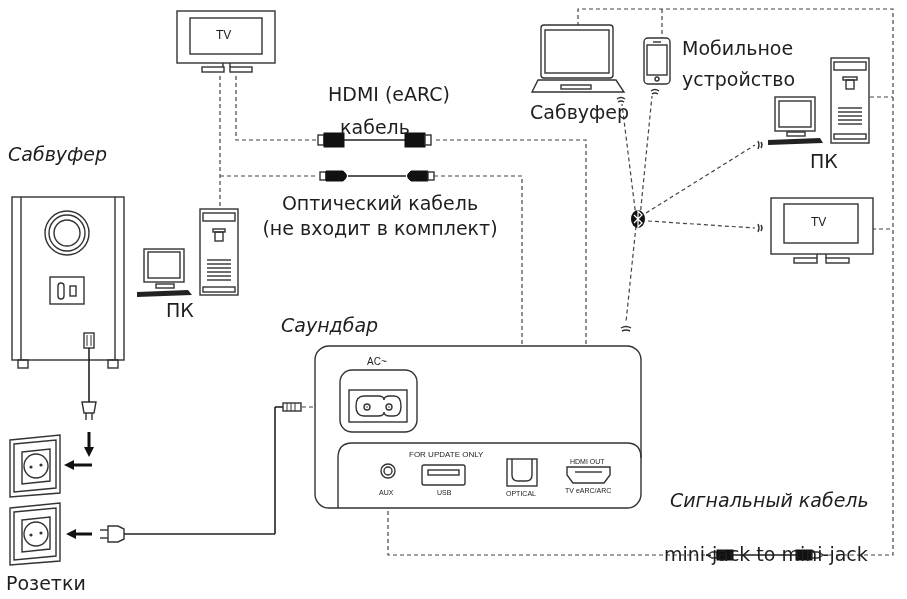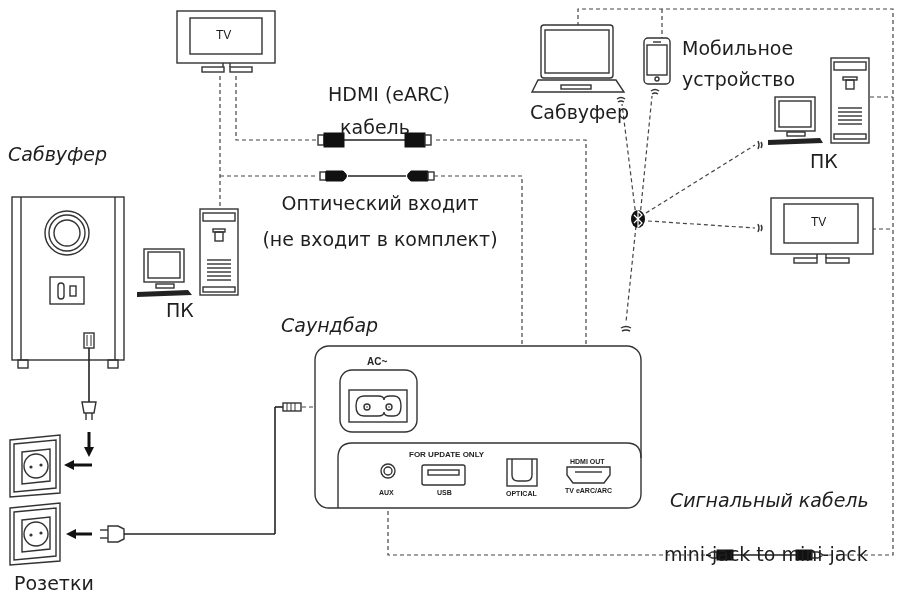--- a/index.html
+++ b/index.html
@@ -1,20 +1,20 @@
 <!DOCTYPE html>
 <html><head>
 <meta charset="utf-8">
 <style>
   html, body { margin: 0; padding: 0; background: #ffffff; }
   body { width: 907px; height: 599px; position: relative; overflow: hidden; font-family: "DejaVu Sans", sans-serif; color: #1a1a1a; }
   svg { position: absolute; left: 0; top: 0; }
   .lbl { position: absolute; font-family: "DejaVu Sans", sans-serif; font-size: 19px; line-height: 22px; color: #1e1e1e; white-space: nowrap; }
   .ctr { text-align: center; }
-  .small { font-family: "Liberation Sans", sans-serif; font-size: 8px; font-weight: bold; color: #222; position: absolute; white-space: nowrap; text-align: center; }
+  .small { font-family: "Liberation Sans", sans-serif; font-size: 8px; font-weight: normal; color: #222; position: absolute; white-space: nowrap; text-align: center; }
   .tvtxt { font-family: "Liberation Sans", sans-serif; font-size: 12px; position: absolute; }
 </style>
 </head>
 <body>
 
 <svg width="907" height="599" viewBox="0 0 907 599">
   <defs>
     <style>
       .o { fill: none; stroke: #333; stroke-width: 1.4; }
       .d { fill: none; stroke: #444; stroke-width: 1.2; stroke-dasharray: 4 3; }
@@ -247,31 +247,31 @@
     <path class="w" d="M812 552 H818 L823 555 L818 558 H812 Z"></path>
   </g>
 </svg>
 
 <div class="tvtxt" style="left:216px;top:28px;">TV</div>
 <div class="tvtxt" style="left:811px;top:215px;">TV</div>
 
 <div class="lbl ctr" style="left:300px;top:83px;width:150px;text-align:right;">HDMI (eARC)</div>
 <div class="lbl ctr" style="left:300px;top:116px;width:150px;">кабель</div>
 
-<div class="lbl ctr" style="left:255px;top:192px;width:250px;">Оптический входит</div>
-<div class="lbl ctr" style="left:255px;top:217px;width:250px;margin-top:11px;">(не входит в комплект)</div>
+<div class="lbl ctr" style="left:255px;top:192px;width:250px;">Оптический кабель</div>
+<div class="lbl ctr" style="left:255px;top:217px;width:250px;">(не входит в комплект)</div>
 
 <div class="lbl" style="left:8px;top:143px;font-style:italic;">Сабвуфер</div>
 <div class="lbl" style="left:166px;top:299px;">ПК</div>
 <div class="lbl" style="left:281px;top:314px;font-style:italic;">Саундбар</div>
 <div class="lbl" style="left:530px;top:101px;">Сабвуфер</div>
 <div class="lbl" style="left:682px;top:37px;">Мобильное</div>
 <div class="lbl" style="left:682px;top:68px;">устройство</div>
 <div class="lbl" style="left:810px;top:150px;">ПК</div>
-<div class="lbl" style="left:14px;top:572px;">Розетки</div>
+<div class="lbl" style="left:6px;top:572px;">Розетки</div>
 
 <div class="lbl" style="left:670px;top:489px;font-style:italic;">Сигнальный кабель</div>
 <div class="lbl" style="left:664px;top:543px;">mini-jack to mini-jack</div>
 
 <div class="small" style="left:367px;top:356px;font-size:10px;">AC~</div>
 <div class="small" style="left:409px;top:450px;">FOR UPDATE ONLY</div>
 <div class="small" style="left:379px;top:489px;font-size:7px;">AUX</div>
 <div class="small" style="left:437px;top:489px;font-size:7px;">USB</div>
 <div class="small" style="left:506px;top:490px;font-size:7px;">OPTICAL</div>
 <div class="small" style="left:570px;top:458px;font-size:7px;">HDMI OUT</div>

